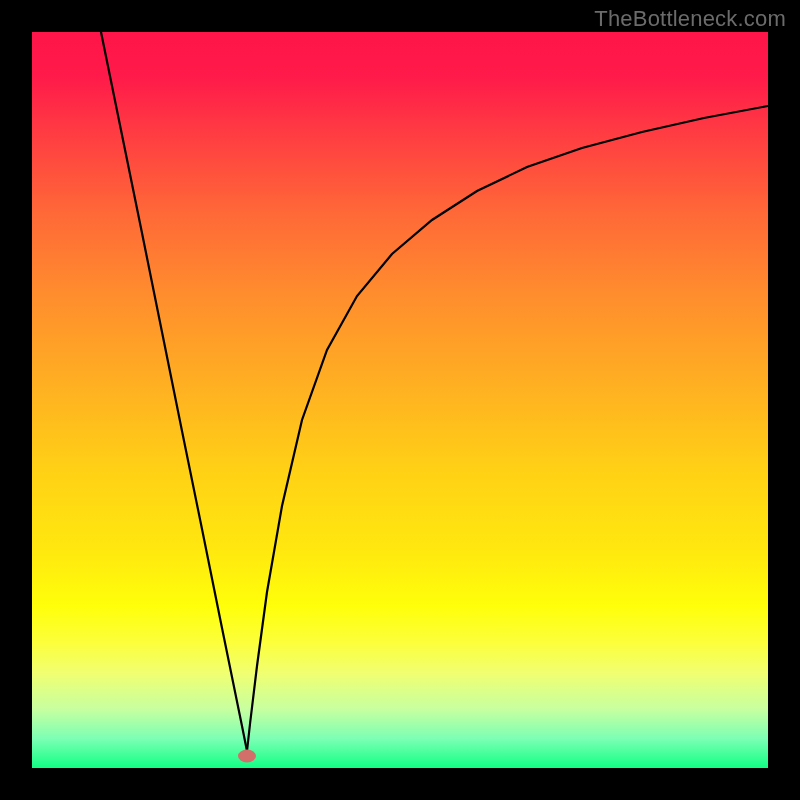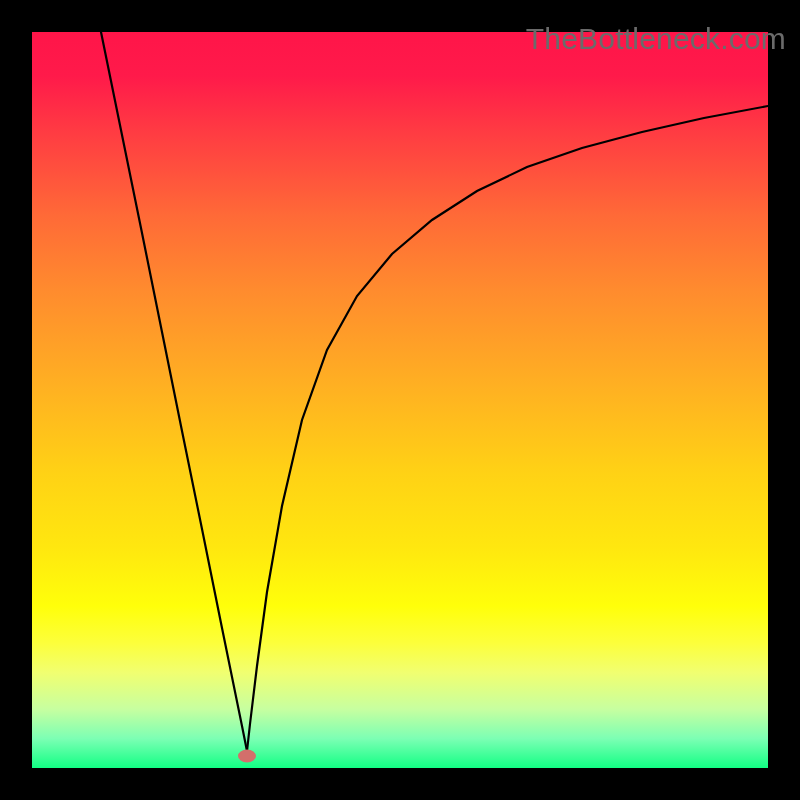--- a/index.html
+++ b/index.html
@@ -30,25 +30,24 @@
       #f1ff70 87%,
       #c7ffa0 92%,
       #7cffb4 96%,
       #12ff84 100%);
   }
   .watermark {
     position: absolute;
     top: 6px;
     right: 14px;
     font-family: Arial, Helvetica, sans-serif;
-    font-size: 30px;
+    font-size: 22px;
     color: #6b6b6b;
     letter-spacing: 0.2px;
     user-select: none;
-    margin-top: 16px;
   }
   svg.curve {
     position: absolute;
     left: 0;
     top: 0;
     pointer-events: none;
   }
   .marker {
     position: absolute;
     width: 18px;

